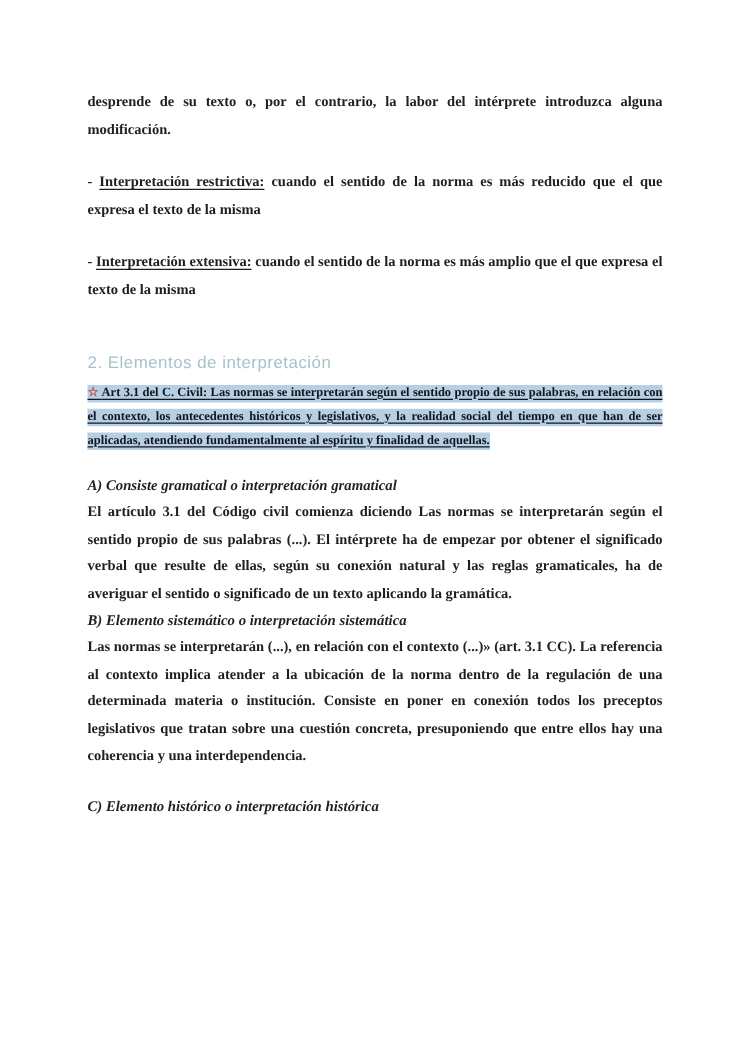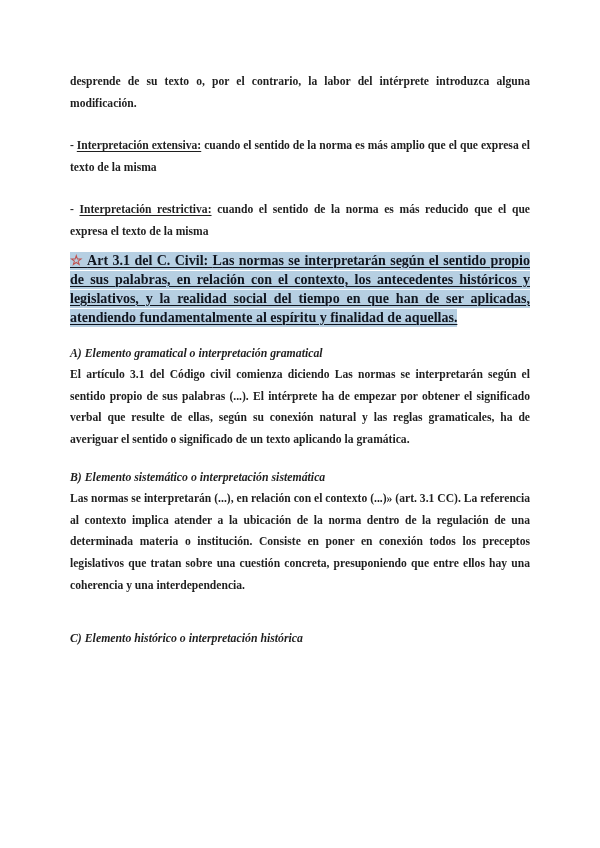--- a/index.html
+++ b/index.html
@@ -29,21 +29,21 @@
     margin-top: 39px;
     font-family: "Liberation Sans", "DejaVu Sans", sans-serif;
     font-size: 13.5px;
     letter-spacing: 0.4px;
     font-weight: 500;
     color: #a6c3c9;
     margin-bottom: 3px;
   }
   .note-box {
     margin-top: 8px;
-    font-size: 14px;
+    font-size: 10px;
     line-height: 19px;
     font-weight: bold;
     text-align: justify;
     color: #10151f;
   }
   .note-box .hl {
     background-color: #b6cfe2;
     text-decoration: underline;
     text-decoration-thickness: 1px;
     text-underline-offset: 2px;
@@ -53,41 +53,42 @@
   }
   .note-box .star { color: #c0504d; }
   .sub-heading {
     font-size: 11.8px;
     line-height: 21.6px;
     font-weight: bold;
     font-style: italic;
     color: #1f1f1f;
   }
   .mt-a { margin-top: 16px; }
-  .mt-b { margin-top: 16px; }
-  .mt-c { margin-top: 32px; }
+  .mt-b { margin-top: 0; }
+  .mt-c { margin-top: 20px; }
 </style>
 </head>
 <body>
 
 <div class="page">
 
   <p class="body-text">desprende de su texto o, por el contrario, la labor del intérprete introduzca alguna modificación.</p>
 
 
+  <p class="body-text bullet"><span>- </span><span class="term">Interpretación restrictiva:</span><span> cuando el sentido de la norma es más reducido que el que expresa el texto de la misma</span></p>
+
   <p class="body-text bullet"><span>- </span><span class="term">Interpretación extensiva:</span><span> cuando el sentido de la norma es más amplio que el que expresa el texto de la misma</span></p>
 
-  <p class="body-text bullet"><span>- </span><span class="term">Interpretación restrictiva:</span><span> cuando el sentido de la norma es más reducido que el que expresa el texto de la misma</span></p>
 
-
+  <h2 class="section-heading">2. Elementos de interpretación</h2>
 
 
   <p class="note-box"><span class="hl"><span class="star">☆ </span><span>Art 3.1 del C. Civil: </span><span>Las normas se interpretarán según el sentido propio de sus palabras, en relación con el contexto, los antecedentes históricos y legislativos, y la realidad social del tiempo en que han de ser aplicadas, atendiendo fundamentalmente al espíritu y finalidad de aquellas.</span></span></p>
 
-  <p class="sub-heading mt-a">A) Elemento gramatical o interpretación gramatical</p>
+  <p class="sub-heading mt-a">A) Consiste gramatical o interpretación gramatical</p>
   <p class="body-text">El artículo 3.1 del Código civil comienza diciendo Las normas se interpretarán según el sentido propio de sus palabras (...). El intérprete ha de empezar por obtener el significado verbal que resulte de ellas, según su conexión natural y las reglas gramaticales, ha de averiguar el sentido o significado de un texto aplicando la gramática.</p>
 
   <p class="sub-heading mt-b">B) Elemento sistemático o interpretación sistemática</p>
   <p class="body-text">Las normas se interpretarán (...), en relación con el contexto (...)» (art. 3.1 CC). La referencia al contexto implica atender a la ubicación de la norma dentro de la regulación de una determinada materia o institución. Consiste en poner en conexión todos los preceptos legislativos que tratan sobre una cuestión concreta, presuponiendo que entre ellos hay una coherencia y una interdependencia.</p>
 
   <p class="sub-heading mt-c">C) Elemento histórico o interpretación histórica</p>
 
 </div>
 
 </body></html>

